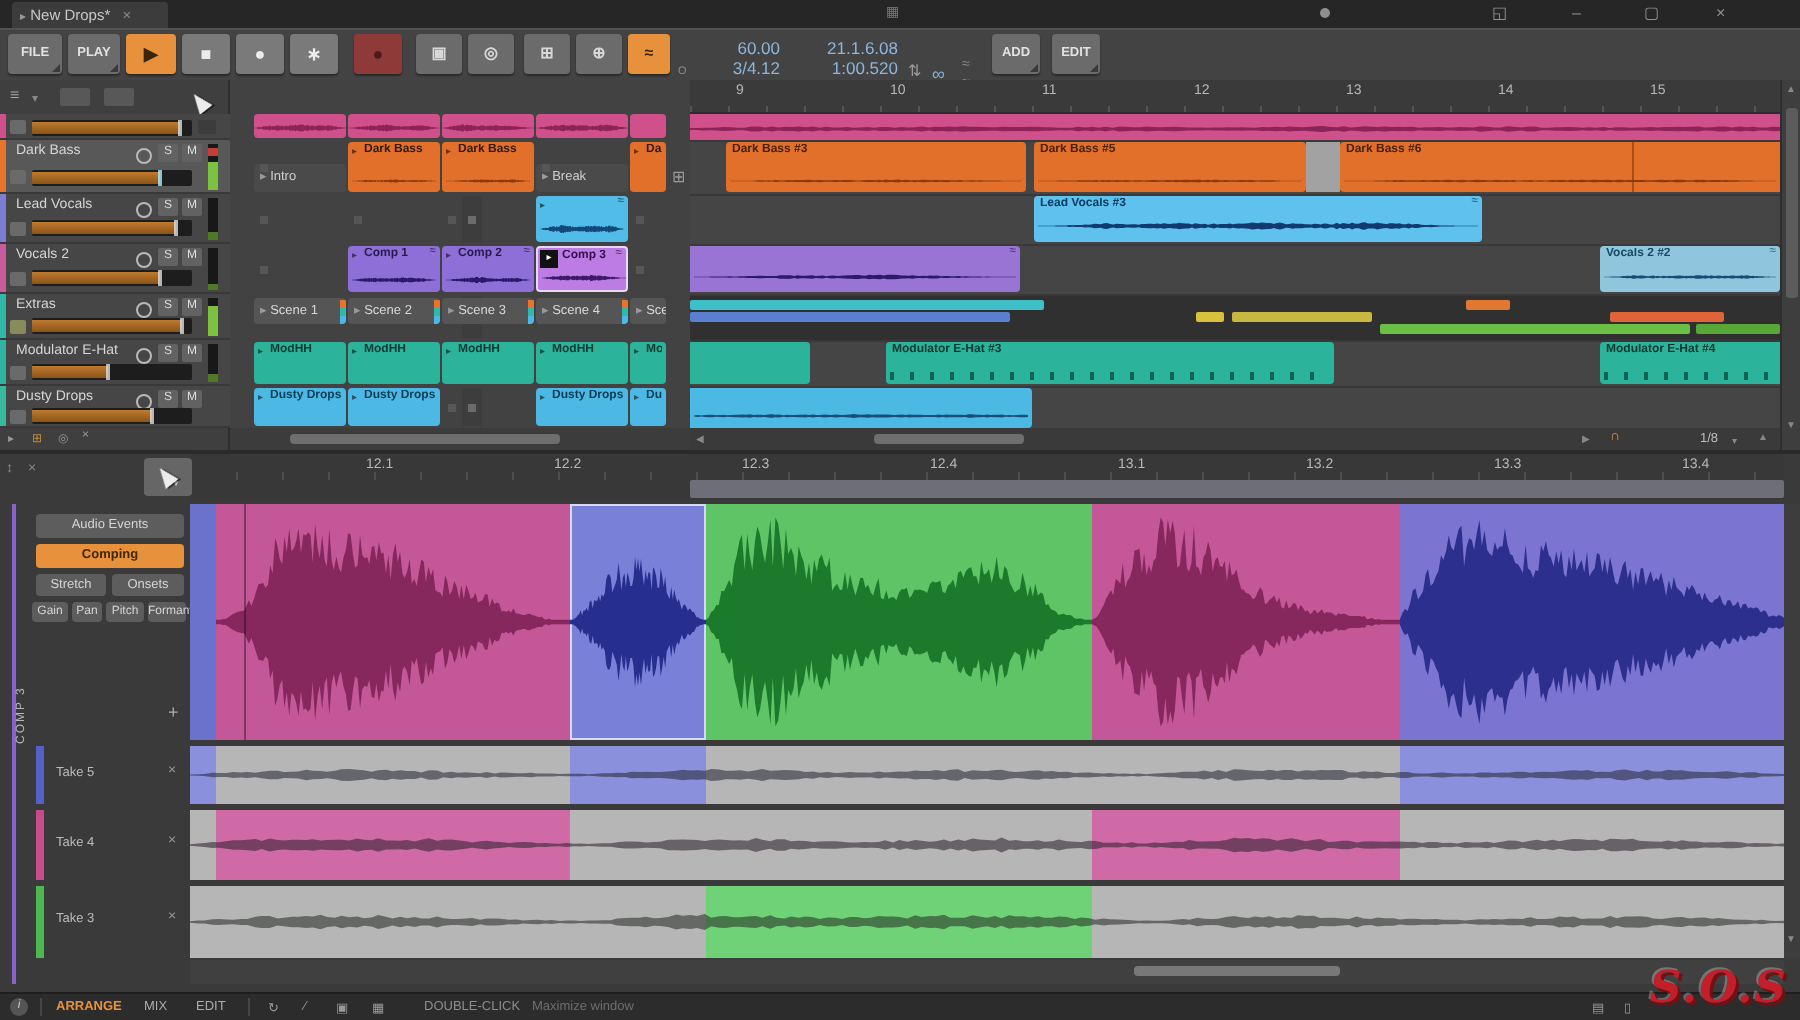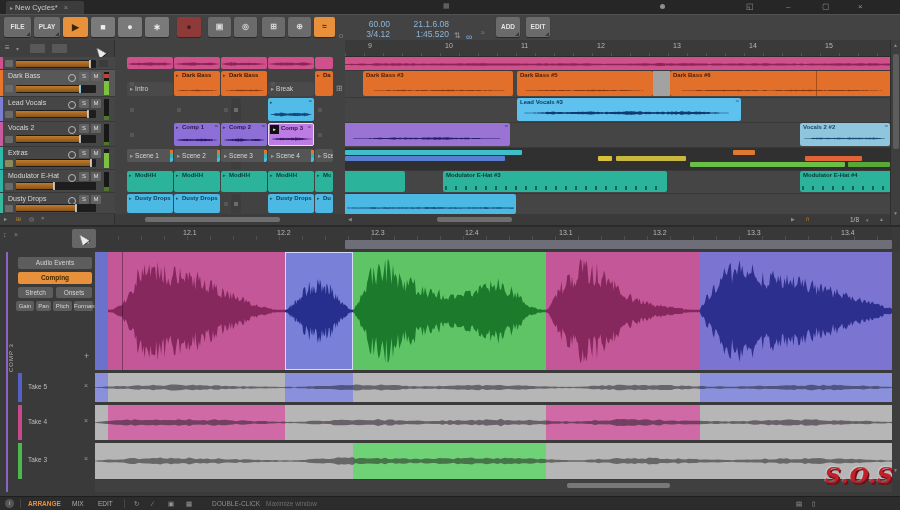--- a/index.html
+++ b/index.html
@@ -53,33 +53,33 @@
   .seg{position:absolute;top:0;bottom:0;}
   .takestrip{position:absolute;left:18px;width:4px;}
   .takelabel{position:absolute;left:28px;font-size:6.5px;color:#bbb;}
   .takeclose{position:absolute;left:84px;font-size:7px;color:#999;}
   .cursor-ico{position:relative;display:inline-block;width:0;height:0;border-left:4px solid transparent;
       border-right:4px solid transparent;border-bottom:10px solid #ececec;transform:rotate(-38deg);
       filter:drop-shadow(1px 1px 0 rgba(0,0,0,.5));}
   
   .statusbar{left:0;top:496px;width:900px;height:14px;background:#2c2c2c;border-top:1px solid #1e1e1e;box-sizing:border-box;}
   .sbtxt{position:absolute;top:3px;font-size:6.5px;}
-  .sos{position:absolute;right:6px;top:462px;font-family:"DejaVu Serif",serif;font-style:italic;font-weight:bold;
+  .sos{position:absolute;right:6px;top:481px;font-family:"DejaVu Serif",serif;font-style:italic;font-weight:bold;
        font-size:22px;color:#c21f2a;letter-spacing:1px;text-shadow:1.5px 1.5px 0 #6e1216, -1px -1px 0 rgba(255,255,255,.28);z-index:50;}
   .vtext{writing-mode:vertical-rl;transform:rotate(180deg);font-size:6px;color:#b5b5b5;letter-spacing:1px;}
 </style>
 </head>
 <body>
 
 <div class="app">
 
   <div class="abs titlebar">
     <div class="abs tab txt">
       <span style="color:#999;font-size:6px;">▸</span>
-      <span>New Cycles*</span>
+      <span>New Drops*</span>
       <span style="color:#8a8a8a;margin-left:4px;">×</span>
     </div>
     <div class="abs" style="left:443px;top:2px;font-size:7px;color:#777;">▦</div>
     <div class="abs" style="left:660px;top:4px;width:5px;height:5px;border-radius:50%;background:#8f8f8f;"></div>
     <div class="abs winbtn" style="left:746px;">◱</div>
     <div class="abs winbtn" style="left:786px;">–</div>
     <div class="abs winbtn" style="left:822px;">▢</div>
     <div class="abs winbtn" style="left:858px;">×</div>
   </div>
 
@@ -96,21 +96,21 @@
     <div class="tbtn" style="left:262px;width:23px;font-size:8px;color:#d8d8d8;">⊞</div>
     <div class="tbtn" style="left:288px;width:23px;font-size:8px;color:#d8d8d8;">⊕</div>
     <div class="tbtn" style="left:314px;width:21px;background:#e8913c;color:#3a2508;font-size:8px;">≈</div>
 
     <div class="abs" style="left:339px;top:17px;width:16px;height:9px;font-size:5.5px;color:#8a8a8a;line-height:9px;">O</div>
     <div class="abs" style="left:339px;top:27px;width:16px;height:9px;font-size:5.5px;color:#8a8a8a;line-height:9px;">S</div>
 
     <div class="disp" style="left:352px;width:38px;top:4px;">60.00</div>
     <div class="disp" style="left:352px;width:38px;top:14px;">3/4.12</div>
     <div class="disp" style="left:394px;width:55px;top:4px;">21.1.6.08</div>
-    <div class="disp" style="left:394px;width:55px;top:14px;">1:45.520</div>
+    <div class="disp" style="left:394px;width:55px;top:14px;">1:00.520</div>
 
     <div class="abs" style="left:454px;top:16px;font-size:8px;color:#9a9a9a;">⇅</div>
     <div class="abs" style="left:466px;top:17px;font-size:9px;color:#7fb2e5;">∞</div>
     <div class="abs" style="left:481px;top:14px;font-size:7px;color:#8a8a8a;">≈</div>
     <div class="abs" style="left:481px;top:23px;font-size:7px;color:#8a8a8a;">≈</div>
 
     <div class="tbtn fold" style="left:496px;width:24px;">ADD</div>
     <div class="tbtn fold" style="left:526px;width:24px;">EDIT</div>
   </div>
 

